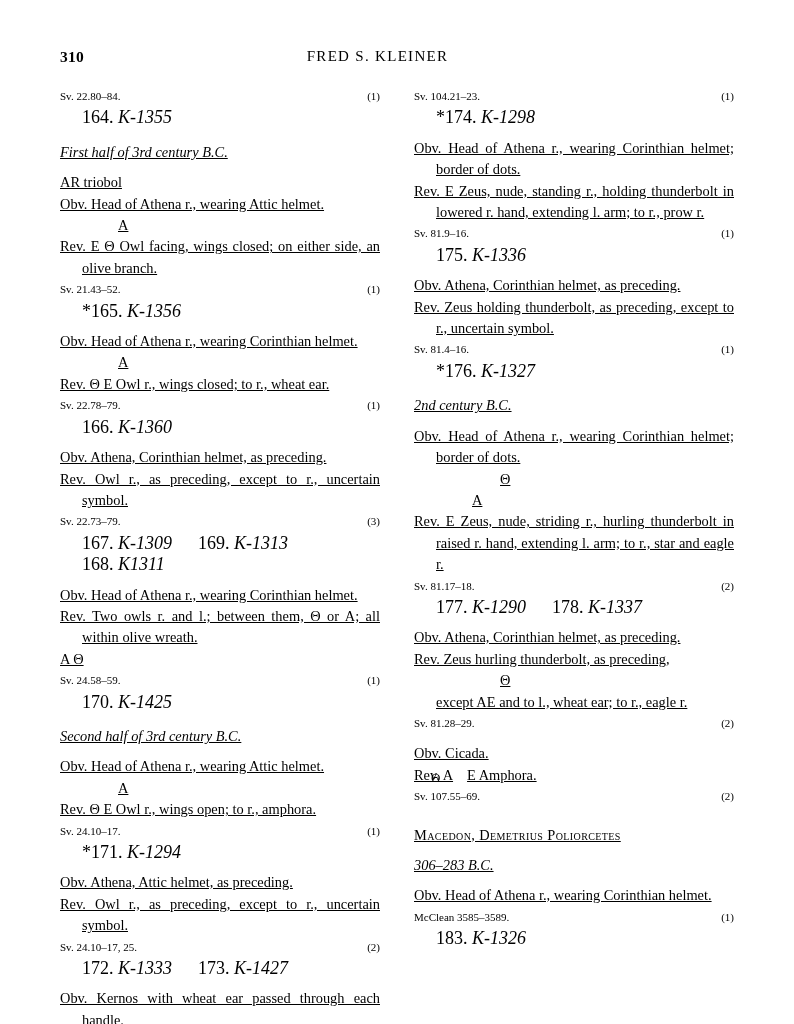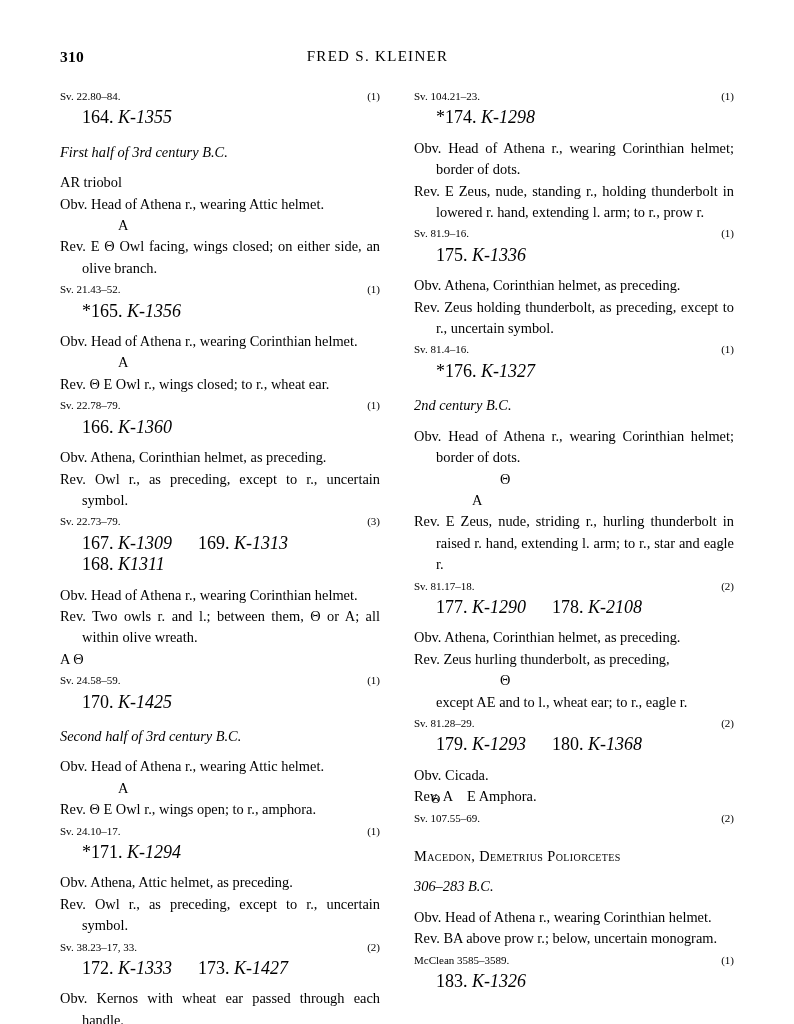--- a/index.html
+++ b/index.html
@@ -59,20 +59,21 @@
   }
   .col-left { left: 0; }
   .col-right { left: 354px; }
 
   p.line {
     margin: 0;
     font-size: 14.4px;
     line-height: 21.4px;
     text-align: justify;
     text-justify: inter-word;
+    text-decoration: underline;
   }
   p.line.nojust { text-align: left; }
   .indent-hang {
     padding-left: 22px;
     text-indent: -22px;
   }
   .indent1 { padding-left: 22px; }
   .gap-sm { height: 9px; }
   .gap-md { height: 13px; }
   .gap-lg { height: 17px; }
@@ -179,21 +180,21 @@
         <p class="line ital-head nojust">Second half of 3rd century B.C.</p>
         <div class="gap-sm"></div>
         <p class="line indent-hang">Obv. Head of Athena r., wearing Attic helmet.</p>
         <p class="line sym-left nojust">A</p>
         <p class="line indent-hang">Rev. Θ E Owl r., wings open; to r., amphora.</p>
         <div class="ref-row"><span>Sv. 24.10–17.</span><span class="cnt">(1)</span></div>
         <div class="cat-line"><span><span>*171.</span><span class="ksmall"> K-1294</span></span></div>
         <div class="gap-sm"></div>
         <p class="line indent-hang">Obv. Athena, Attic helmet, as preceding.</p>
         <p class="line indent-hang">Rev. Owl r., as preceding, except to r., uncertain symbol.</p>
-        <div class="ref-row"><span>Sv. 38.23–17, 33.</span><span class="cnt">(2)</span></div>
+        <div class="ref-row"><span>Sv. 24.10–17, 25.</span><span class="cnt">(2)</span></div>
         <div class="cat-line"><span><span>172.</span><span class="ksmall"> K-1333</span></span><span class="second"><span>173.</span><span class="ksmall"> K-1427</span></span></div>
         <div class="gap-sm"></div>
         <p class="line indent-hang">Obv. Kernos with wheat ear passed through each handle.</p>
       </div>
     <div class="col col-right" id="col-right">
         <div class="ref-row"><span>Sv. 104.21–23.</span><span class="cnt">(1)</span></div>
         <div class="cat-line"><span><span>*174.</span><span class="ksmall"> K-1298</span></span></div>
         <div class="gap-sm"></div>
         <p class="line indent-hang">Obv. Head of Athena r., wearing Corinthian helmet; border of dots.</p>
         <p class="line indent-hang">Rev. E   Zeus, nude, standing r., holding thunderbolt in lowered r. hand, extending l. arm; to r., prow r.</p>
@@ -205,37 +206,35 @@
         <div class="ref-row"><span>Sv. 81.4–16.</span><span class="cnt">(1)</span></div>
         <div class="cat-line"><span><span>*176.</span><span class="ksmall"> K-1327</span></span></div>
         <div class="gap-md"></div>
         <p class="line ital-head nojust">2nd century B.C.</p>
         <div class="gap-sm"></div>
         <p class="line indent-hang">Obv. Head of Athena r., wearing Corinthian helmet; border of dots.</p>
         <p class="line sym-ind nojust">Θ</p>
         <p class="line sym-left nojust">A</p>
         <p class="line indent-hang">Rev. E   Zeus, nude, striding r., hurling thunderbolt in raised r. hand, extending l. arm; to r., star and eagle r.</p>
         <div class="ref-row"><span>Sv. 81.17–18.</span><span class="cnt">(2)</span></div>
-        <div class="cat-line"><span><span>177.</span><span class="ksmall"> K-1290</span></span><span class="second"><span>178.</span><span class="ksmall"> K-2108</span></span></div>
+        <div class="cat-line"><span><span>177.</span><span class="ksmall"> K-1290</span></span><span class="second"><span>178.</span><span class="ksmall"> K-1337</span></span></div>
         <div class="gap-sm"></div>
         <p class="line indent-hang">Obv. Athena, Corinthian helmet, as preceding.</p>
         <p class="line indent-hang">Rev. Zeus hurling thunderbolt, as preceding,</p>
         <p class="line sym-ind nojust">Θ</p>
         <p class="line indent1">except AE and to l., wheat ear; to r., eagle r.</p>
         <div class="ref-row"><span>Sv. 81.28–29.</span><span class="cnt">(2)</span></div>
-        <div class="cat-line"><span><span>179.</span><span class="ksmall"> K-1293</span></span><span class="second"><span>180.</span><span class="ksmall"> K-1368</span></span></div>
         <div class="gap-sm"></div>
         <p class="line indent-hang">Obv. Cicada.</p>
         <p class="line indent-hang"><span>Rev. A</span><span class="stack"><span class="top">Θ</span></span><span>E  Amphora.</span></p>
         <div class="ref-row"><span>Sv. 107.55–69.</span><span class="cnt">(2)</span></div>
         <div class="gap-lg"></div>
         <p class="line sc nojust">Macedon, Demetrius Poliorcetes</p>
         <div class="gap-sm"></div>
         <p class="line ital-head nojust">306–283 B.C.</p>
         <div class="gap-sm"></div>
         <p class="line indent-hang">Obv. Head of Athena r., wearing Corinthian helmet.</p>
-        <p class="line indent-hang">Rev. BA above prow r.; below, uncertain monogram.</p>
         <div class="ref-row"><span>McClean 3585–3589.</span><span class="cnt">(1)</span></div>
         <div class="cat-line"><span><span>183.</span><span class="ksmall"> K-1326</span></span></div>
       </div>
   </div>
 
 </div>
 
 </body></html>

